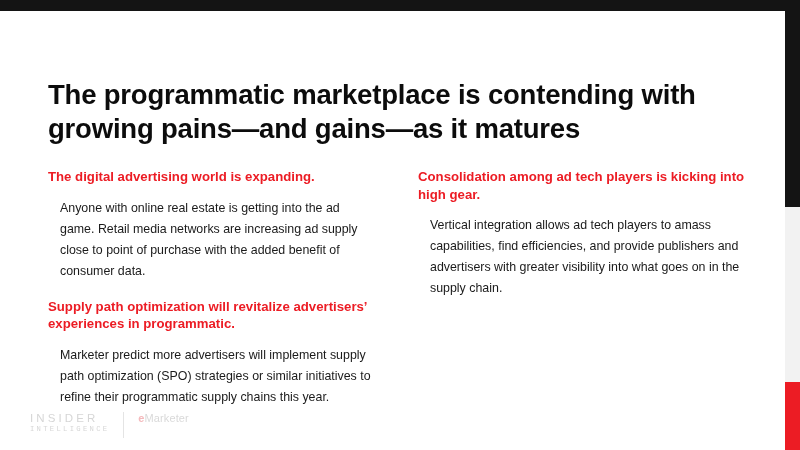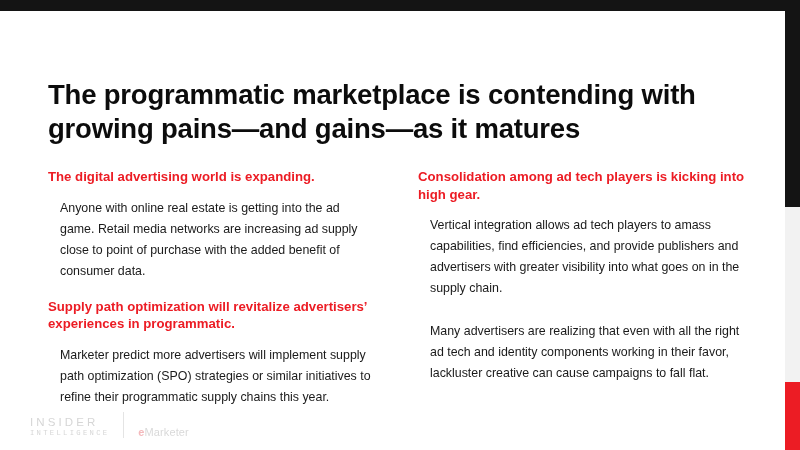--- a/index.html
+++ b/index.html
@@ -98,21 +98,21 @@
   .col-left  .block:nth-child(2) { margin-top: 6px; }
   .col-right .block:nth-child(1) { margin-bottom: 22px; }
   .col-right .block:nth-child(2) { margin-top: 9px; }
 
   
   .footer {
     position: absolute;
     left: 30px;
     bottom: 12px;
     display: flex;
-    align-items: flex-end;
+    align-items: flex-start;
     gap: 14px;
     opacity: 1;
   }
   .logo-insider {
     display: flex;
     flex-direction: column;
     line-height: 1.05;
   }
   .logo-insider .l1 {
     font-size: 11.5px;
@@ -165,21 +165,20 @@
       <p class="block-body">Marketer predict more advertisers will implement supply path optimization (SPO) strategies or similar initiatives to refine their programmatic supply chains this year.</p>
     </div>
   </div>
 
   <div class="col col-right">
     <div class="block">
       <p class="block-head">Consolidation among ad tech players is kicking into high gear.</p>
       <p class="block-body">Vertical integration allows ad tech players to amass capabilities, find efficiencies, and provide publishers and advertisers with greater visibility into what goes on in the supply chain.</p>
     </div>
     <div class="block">
-      <p class="block-body">Many advertisers are realizing that even with all the right ad tech and identity components working in their favor, lackluster creative can cause campaigns to fall flat.</p>
     </div>
   </div>
 
   <div class="footer">
     <div class="logo-insider">
       <span class="l1">INSIDER</span>
       <span class="l2">INTELLIGENCE</span>
     </div>
     <div class="logo-divider"></div>
     <div class="logo-emarketer"><span class="e">e</span><span>Marketer</span></div>

